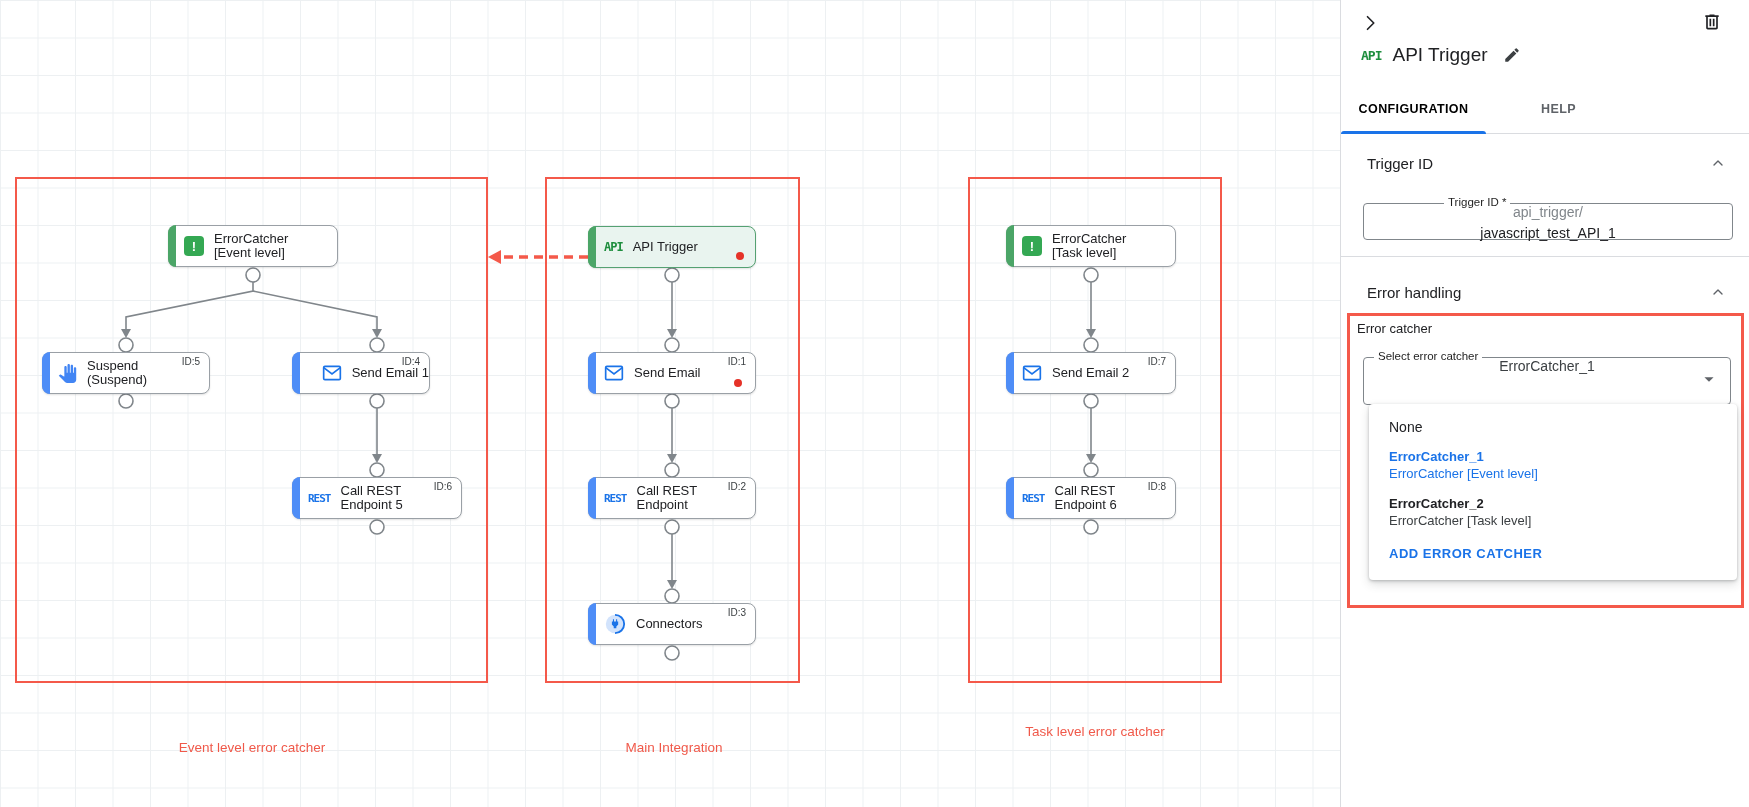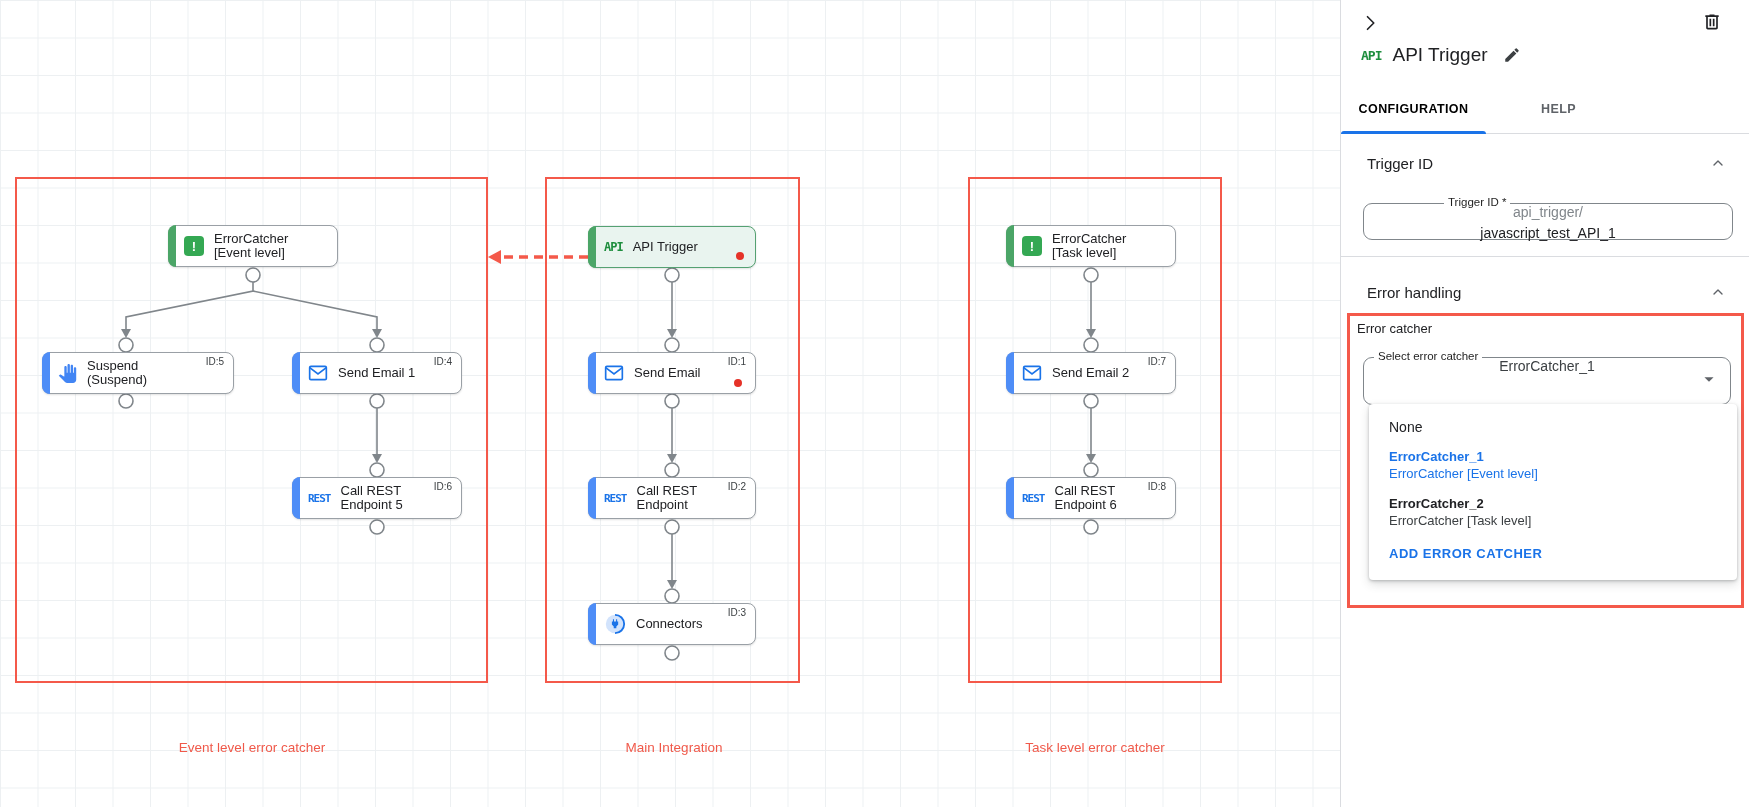--- a/index.html
+++ b/index.html
@@ -53,21 +53,21 @@
     display:flex; }
   .tab { width:145px; height:50px; display:flex; align-items:center; justify-content:center;
     font-size:12.5px; font-weight:bold; letter-spacing:.4px; cursor:pointer; position:relative; }
   .tab.active { color:#000000; }
   .tab.inactive { color:#5f6368; }
   .tab.active::after { content:""; position:absolute; left:0; bottom:0; width:100%; height:3px;
     background:#1a73e8; border-radius:3px 3px 0 0; }
   .section-head { position:absolute; left:26px; right:18px; display:flex; align-items:center;
     justify-content:space-between; }
   .section-head .h { font-size:15px; font-weight:500; color:#202124; }
-  .outlined-field { position:absolute; border:1px solid #80868b; border-radius:9px; background:#fff; }
+  .outlined-field { position:absolute; border:1px solid #80868b; border-radius:4px; background:#fff; }
   .float-label { position:absolute; top:-8px; background:#fff; padding:0 4px; font-size:11.5px;
     font-weight:500; color:#1f1f1f; white-space:nowrap; }
   .field-content { height:100%; display:flex; align-items:center; padding:0 14px; font-size:14px; gap:5px;flex-direction:column; }
   .prefix { color:#80868b; }
   .value { color:#202124; }
   .divider { position:absolute; left:0; width:408px; height:1px; background:#dadce0; }
   .red-focus-box { position:absolute; left:6px; top:313px; width:397px; height:295px;
     border:3px solid #f4594a; }
   .plain-label { position:absolute; font-size:13px; font-weight:500; color:#202124; }
   .select-arrow { position:absolute; right:10px; top:50%; transform:translateY(-50%); }
@@ -147,35 +147,35 @@
 
     <div class="node" style="left:168px; top:225px; width:170px;">
       <span class="accent green"></span>
       <span class="err-badge">!</span>
       <span class="ntext">
         <span>ErrorCatcher</span>
         <span>[Event level]</span>
       </span>
     </div>
 
-    <div class="node" style="left:42px; top:352px; width:192px;">
+    <div class="node" style="left:42px; top:352px; width:168px;">
       <span class="accent blue"></span>
       <span class="node-icon">
         <svg width="19" height="19" viewBox="0 0 24 24" fill="#4285f4">
             <path d="M23 5.5V20c0 2.2-1.8 4-4 4h-7.3c-1.08 0-2.1-.43-2.85-1.19L1 14.83s1.26-1.23 1.3-1.25c.22-.19.49-.29.79-.29.22 0 .42.06.6.16.04.01 4.31 2.46 4.31 2.46V4c0-.83.67-1.5 1.5-1.5S11 3.17 11 4v7h1V1.5c0-.83.67-1.5 1.5-1.5S15 .67 15 1.5V11h1V2.5c0-.83.67-1.5 1.5-1.5s1.5.67 1.5 1.5V11h1V5.5c0-.83.67-1.5 1.5-1.5s1.5.67 1.5 1.5z"></path>
           </svg>
       </span>
       <span class="ntext">
         <span>Suspend</span>
         <span>(Suspend)</span>
       </span>
       <span class="nid">ID:5</span>
     </div>
 
-    <div class="node" style="left:292px; top:352px; width:170px;">
+    <div class="node" style="left:292px; top:352px; width:138px;justify-content:flex-end;">
       <span class="accent blue"></span>
       <span class="node-icon">
         <svg width="20" height="18" viewBox="0 0 24 20" fill="none" stroke="#1a73e8" stroke-width="2">
             <rect x="2" y="2" width="20" height="16" rx="1.5"></rect>
             <path d="M2 3.5 L12 11 L22 3.5"></path>
           </svg>
       </span>
       <span class="ntext">
         <span>Send Email 1</span>
       </span>
@@ -269,21 +269,21 @@
       <span class="rest-badge">REST</span>
       <span class="ntext">
         <span>Call REST</span>
         <span>Endpoint 6</span>
       </span>
       <span class="nid">ID:8</span>
     </div>
 
     <div class="group-label" style="left:252px; top:740px;">Event level error catcher</div>
     <div class="group-label" style="left:674px; top:740px;">Main Integration</div>
-    <div class="group-label" style="left:1095px; top:740px;">Task level error catcher</div>
+    <div class="group-label" style="left:1095px; top:724px;">Task level error catcher</div>
   </div>
 
   <aside class="panel">
 
     <span class="icon-btn" style="left:16px; top:10px;">
       <svg width="20" height="20" viewBox="0 0 24 24" fill="none" stroke="#202124" stroke-width="2" stroke-linecap="round" stroke-linejoin="round">
           <path d="M9 4.5 L16.5 12 L9 19.5"></path>
         </svg>
     </span>
     <span class="icon-btn" style="left:358px; top:9px;">

